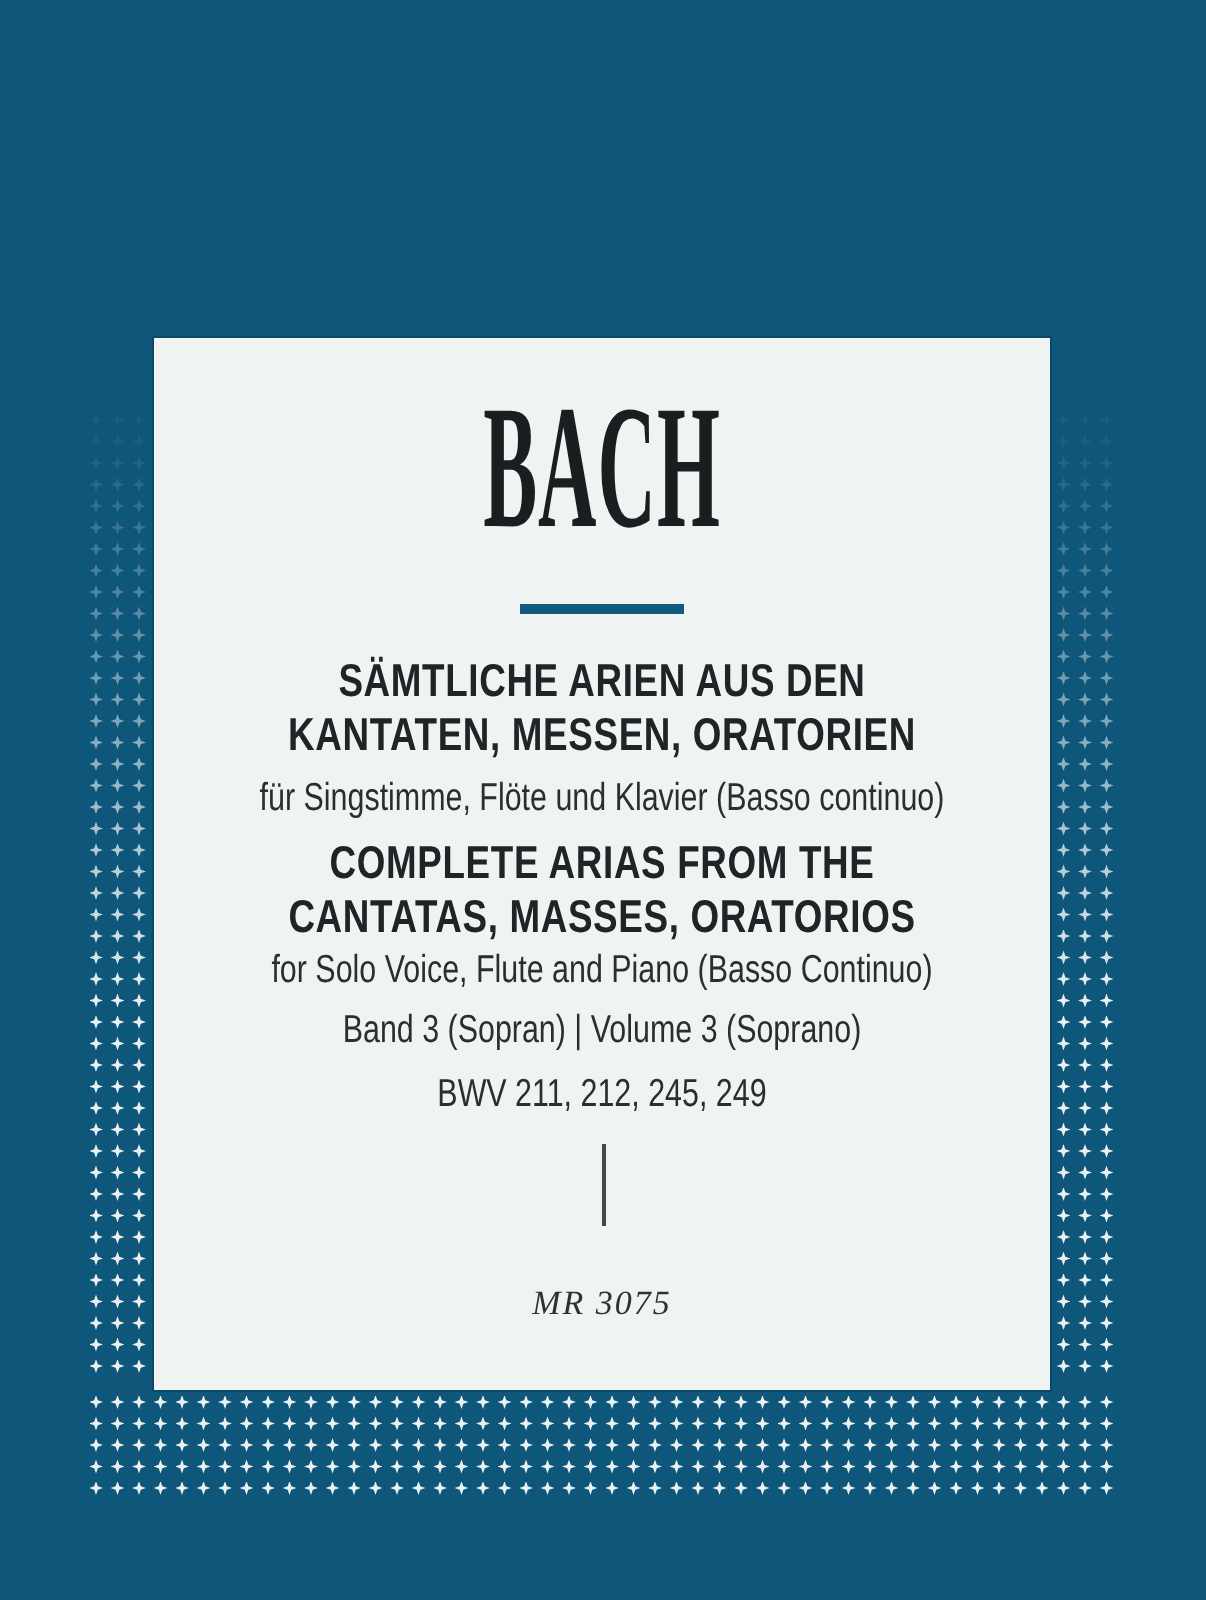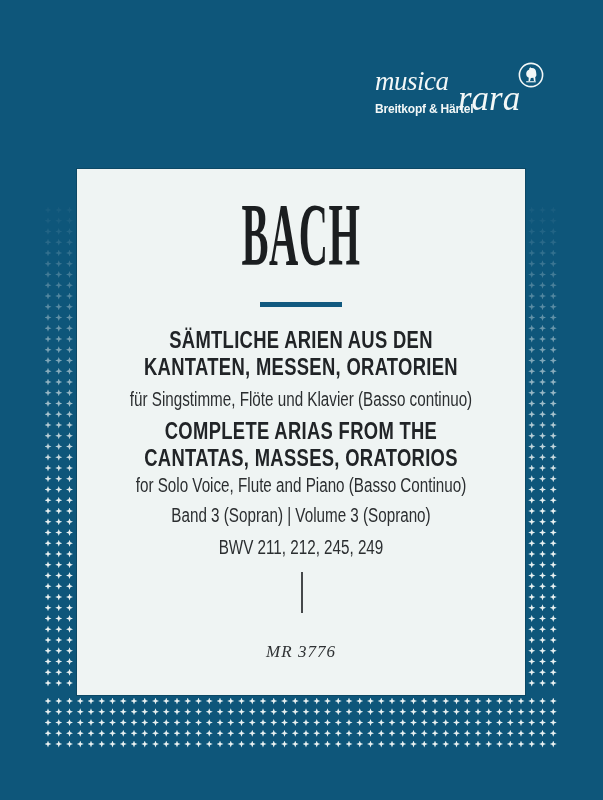--- a/index.html
+++ b/index.html
@@ -589,44 +589,34 @@
       <div class="diamond" style="left: 474.5px; top: 740.5px; opacity: 1;"></div>
       <div class="diamond" style="left: 485.25px; top: 740.5px; opacity: 1;"></div>
       <div class="diamond" style="left: 496px; top: 740.5px; opacity: 1;"></div>
       <div class="diamond" style="left: 506.75px; top: 740.5px; opacity: 1;"></div>
       <div class="diamond" style="left: 517.5px; top: 740.5px; opacity: 1;"></div>
       <div class="diamond" style="left: 528.25px; top: 740.5px; opacity: 1;"></div>
       <div class="diamond" style="left: 539px; top: 740.5px; opacity: 1;"></div>
       <div class="diamond" style="left: 549.75px; top: 740.5px; opacity: 1;"></div>
     </div>
 
-  <div class="logo">
-    <span class="musica">musica</span>
-    <span class="rara">rara</span>
-    <span class="imprint">Breitkopf &amp; Härtel</span>
-    <svg class="emblem" viewBox="0 0 28 28">
-      <circle cx="14" cy="14" r="11.6" fill="none" stroke="#f2f7f7" stroke-width="1.6"></circle>
-      <path fill="#f2f7f7" d="M12.2 7.6 l1.1-1.4 1 .9 c2.8-.3 4.6 1.5 4.8 3.8 l.3 2.8 c.1 1-.4 1.8-1.2 2.4 l.3 3.9 h-1.5 l-.6-3.2 -2.5 .3 -.9 2.9 h-1.5 l.3-3.3 c-1.7-.6-2.7-2-2.6-3.9 .1-2 1.2-3.6 3-4.2 z"></path>
-      <rect x="9.2" y="20.2" width="9.6" height="1.1" fill="#f2f7f7"></rect>
-    </svg>
-  </div>
 
   <div class="card">
     <div class="line composer">BACH</div>
     <div class="accent-bar"></div>
 
     <div class="line title-line t-de-1">SÄMTLICHE ARIEN AUS DEN</div>
     <div class="line title-line t-de-2">KANTATEN, MESSEN, ORATORIEN</div>
     <div class="line sub-line sub-de">für Singstimme, Flöte und Klavier (Basso continuo)</div>
 
     <div class="line title-line t-en-1">COMPLETE ARIAS FROM THE</div>
     <div class="line title-line t-en-2">CANTATAS, MASSES, ORATORIOS</div>
     <div class="line sub-line sub-en">for Solo Voice, Flute and Piano (Basso Continuo)</div>
 
     <div class="line sub-line volume">Band 3 (Sopran) | Volume 3 (Soprano)</div>
     <div class="line sub-line bwv">BWV 211, 212, 245, 249</div>
 
     <div class="divider"></div>
 
-    <div class="line catalog">MR 3776</div>
+    <div class="line catalog">MR 3075</div>
   </div>
 
 </div>
 
 </body></html>

